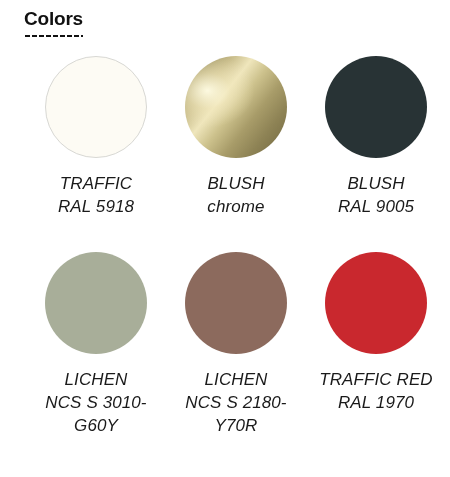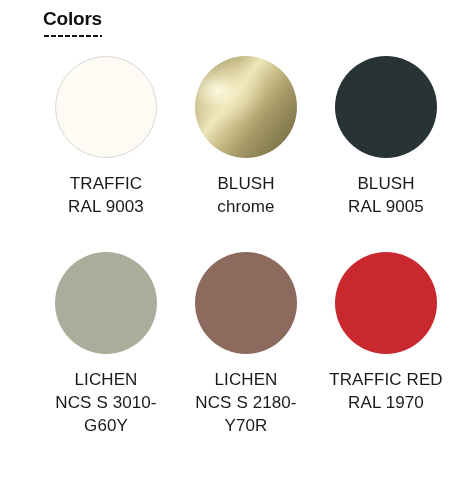--- a/index.html
+++ b/index.html
@@ -22,21 +22,20 @@
   }
 
   
   .header {
     position: absolute;
     left: 24px;
     top: 8px;
     display: flex;
     align-items: flex-start;
     gap: 22px;
-    margin-left: 19px;
   }
   .header-item {
     display: flex;
     flex-direction: column;
     align-items: flex-start;
   }
   .header-title {
     font-size: 19px;
     font-weight: bold;
     color: #111111;
@@ -60,22 +59,23 @@
     left: 0;
     top: 56px;
     width: 450px;
     display: flex;
     flex-direction: column;
     row-gap: 34px;
   }
   .row {
     display: flex;
     justify-content: flex-start;
-    padding-left: 36px;
+    padding-left: 26px;
     column-gap: 0px;
+    font-style: italic;
   }
   .cell {
     width: 140px;
     display: flex;
     flex-direction: column;
     align-items: center;
   }
 
   .swatch {
     width: 102px;
@@ -144,21 +144,21 @@
   </div>
 
   <div class="grid">
 
     <div class="row">
 
       <div class="cell">
         <div class="swatch traffic-white"></div>
         <div class="labels">
           <div class="label-line">TRAFFIC</div>
-          <div class="label-line sub">RAL 9003</div>
+          <div class="label-line sub">RAL 5918</div>
         </div>
       </div>
 
       <div class="cell">
         <div class="swatch gold"></div>
         <div class="labels">
           <div class="label-line">BLUSH</div>
           <div class="label-line sub">chrome</div>
         </div>
       </div>

